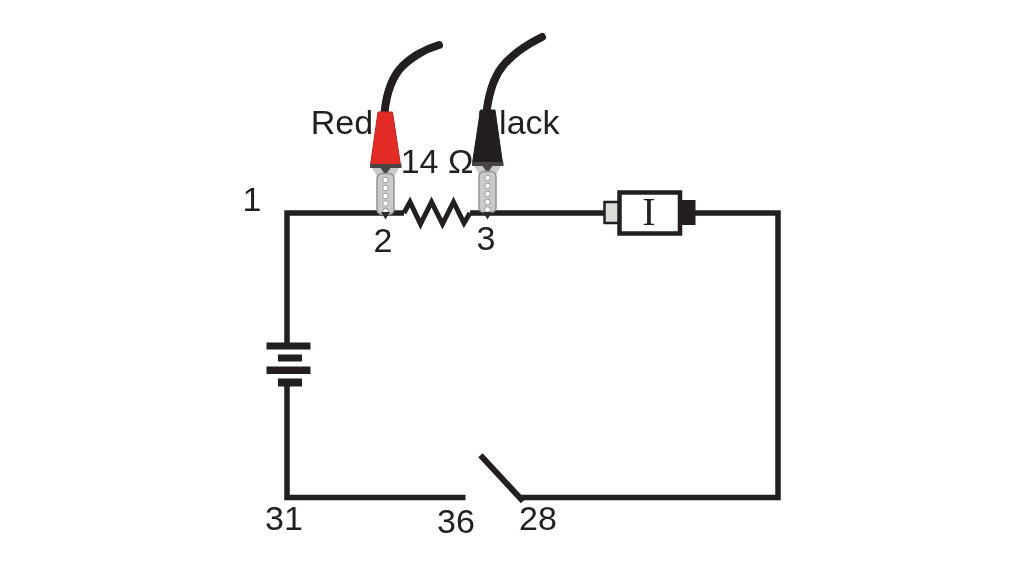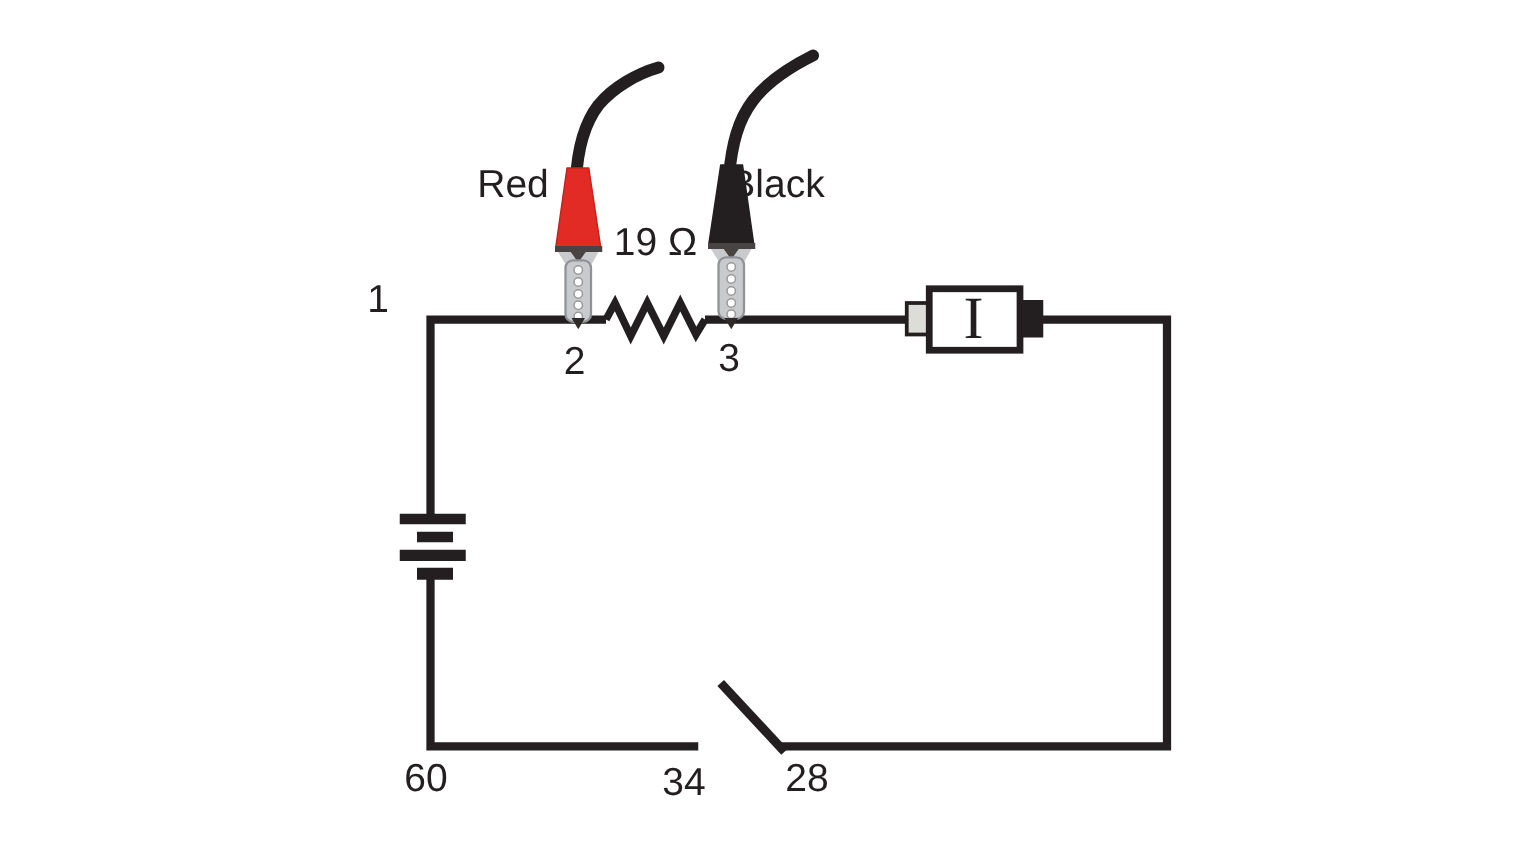--- a/index.html
+++ b/index.html
@@ -2,21 +2,21 @@
 <html><head>
 <meta charset="utf-8">
 <style>
   html,body{margin:0;padding:0;background:#ffffff;}
   .canvas{position:relative;width:1024px;height:576px;background:#ffffff;overflow:hidden;}
   .canvas svg{position:absolute;left:0;top:0;}
   .lbl{
     position:absolute;
     transform:translate(-50%,-50%);
     font-family:"Liberation Sans",sans-serif;
-    font-size:26px;
+    font-size:34px;
     color:#231f20;
     white-space:nowrap;
     line-height:1;
   }
   .lbl.serif{
     font-family:"Liberation Serif",serif;
     font-size:40px;
   }
 </style>
 </head>
@@ -81,20 +81,20 @@
         <circle cx="487.5" cy="202" r="2.8"></circle>
         <circle cx="487.5" cy="209.5" r="2.8"></circle>
       </g>
       <polygon points="483,212 492,212 487.5,219.5" fill="#2e2b2a"></polygon>
     </g>
   </svg>
 
   <div class="lbl" style="left:252px;top:199px">1</div>
   <div class="lbl" style="left:342px;top:122px">Red</div>
   <div class="lbl" style="left:518px;top:122px">Black</div>
-  <div class="lbl" style="left:437px;top:161px">19 Ω</div>
+  <div class="lbl" style="left:437px;top:161px">14 Ω</div>
   <div class="lbl" style="left:383px;top:240px">2</div>
   <div class="lbl" style="left:486px;top:238px">3</div>
-  <div class="lbl" style="left:284px;top:518px">60</div>
-  <div class="lbl" style="left:456px;top:521px">34</div>
+  <div class="lbl" style="left:284px;top:518px">31</div>
+  <div class="lbl" style="left:456px;top:521px">36</div>
   <div class="lbl" style="left:538px;top:518px">28</div>
   <div class="lbl serif" style="left:649px;top:212px">I</div>
 </div>
 
 </body></html>

